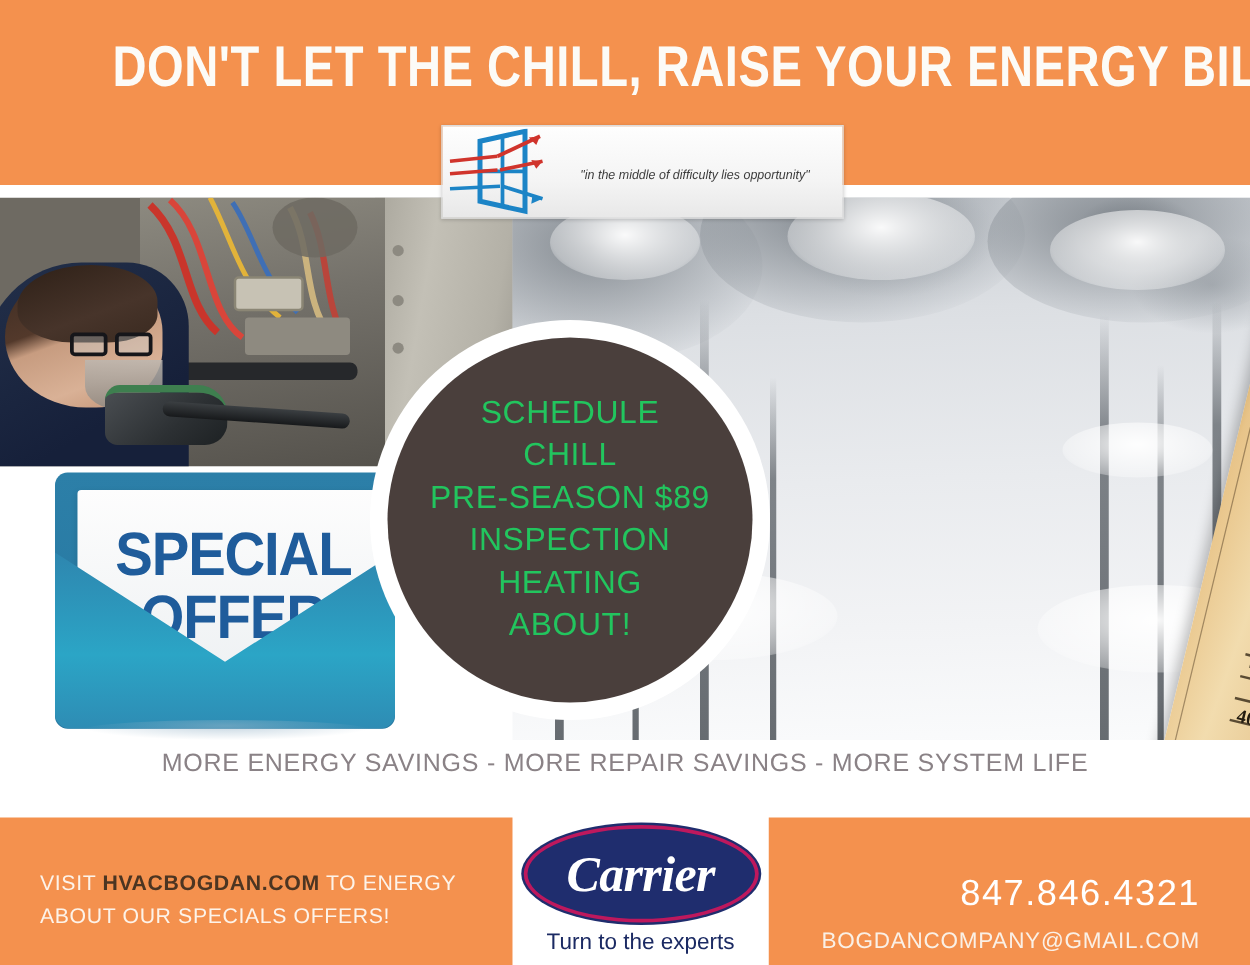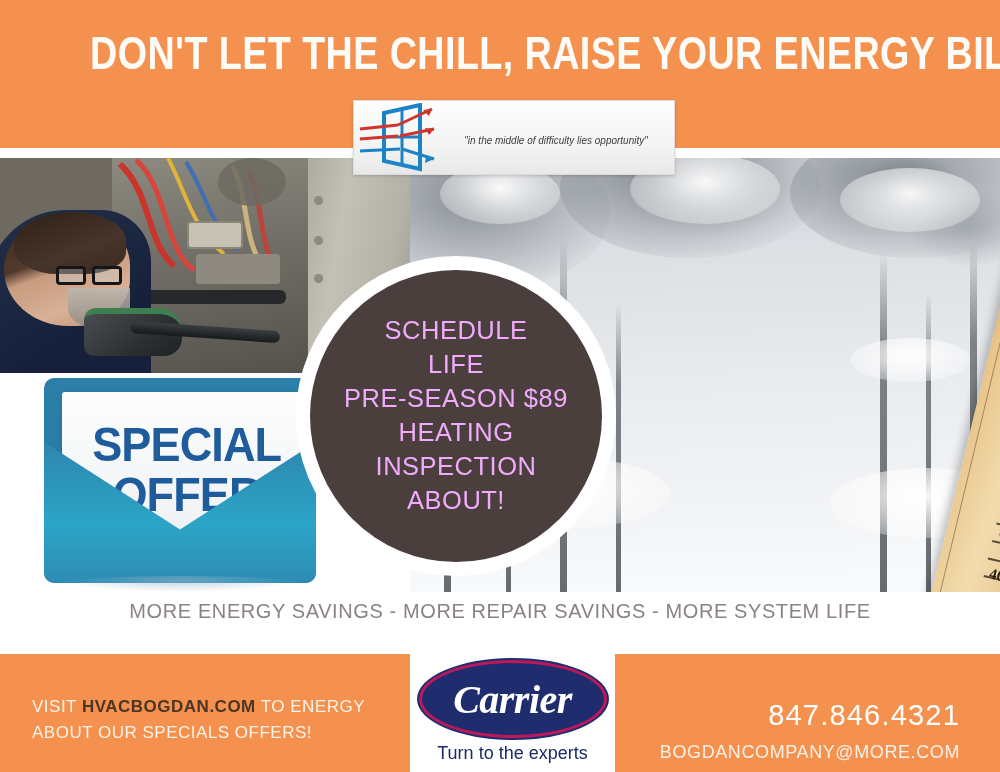--- a/index.html
+++ b/index.html
@@ -192,21 +192,21 @@
   }
   .badge-ring{
     position:absolute; inset:0; border-radius:50%;
     background:#ffffff;
   }
   .badge{
     position:absolute; left:14px; top:14px; right:14px; bottom:14px;
     border-radius:50%;
     background:#4A3F3C;
     display:flex; flex-direction:column; align-items:center; justify-content:center;
-    color:#f0abfc;
+    color:#22c55e;
     text-align:center;
     font-size:25.5px; line-height:1.33;
     letter-spacing:.5px;
     padding:0 16px;
   }
   .badge span{ display:block; white-space:nowrap; }
 
   
   .envelope{
     position:absolute; left:22px; top:212px; width:318px; height:232px; z-index:15;
@@ -415,24 +415,24 @@
       <div class="so-2">OFFER</div>
     </div>
     <div class="env-front"></div>
     <div class="env-shadow"></div>
   </div>
 
   <div class="badge-wrap">
     <div class="badge-ring"></div>
     <div class="badge">
       <span>SCHEDULE</span>
-      <span>LIFE</span>
+      <span>CHILL</span>
       <span>PRE-SEASON $89</span>
+      <span>INSPECTION</span>
       <span>HEATING</span>
-      <span>INSPECTION</span>
       <span>ABOUT!</span>
     </div>
   </div>
 
 </div>
 
 <div class="tagline">MORE ENERGY SAVINGS - MORE REPAIR SAVINGS - MORE SYSTEM LIFE</div>
 
 <div class="footer">
   <div class="visit">
@@ -441,14 +441,14 @@
   </div>
 
   <div class="carrier-box">
     <div class="carrier-oval">
       <span class="carrier-word">Carrier</span>
     </div>
     <div class="carrier-sub">Turn to the experts</div>
   </div>
 
   <div class="phone">847.846.4321</div>
-  <div class="email">BOGDANCOMPANY@MORE.COM</div>
+  <div class="email">BOGDANCOMPANY@GMAIL.COM</div>
 </div>
 
 </body></html>

